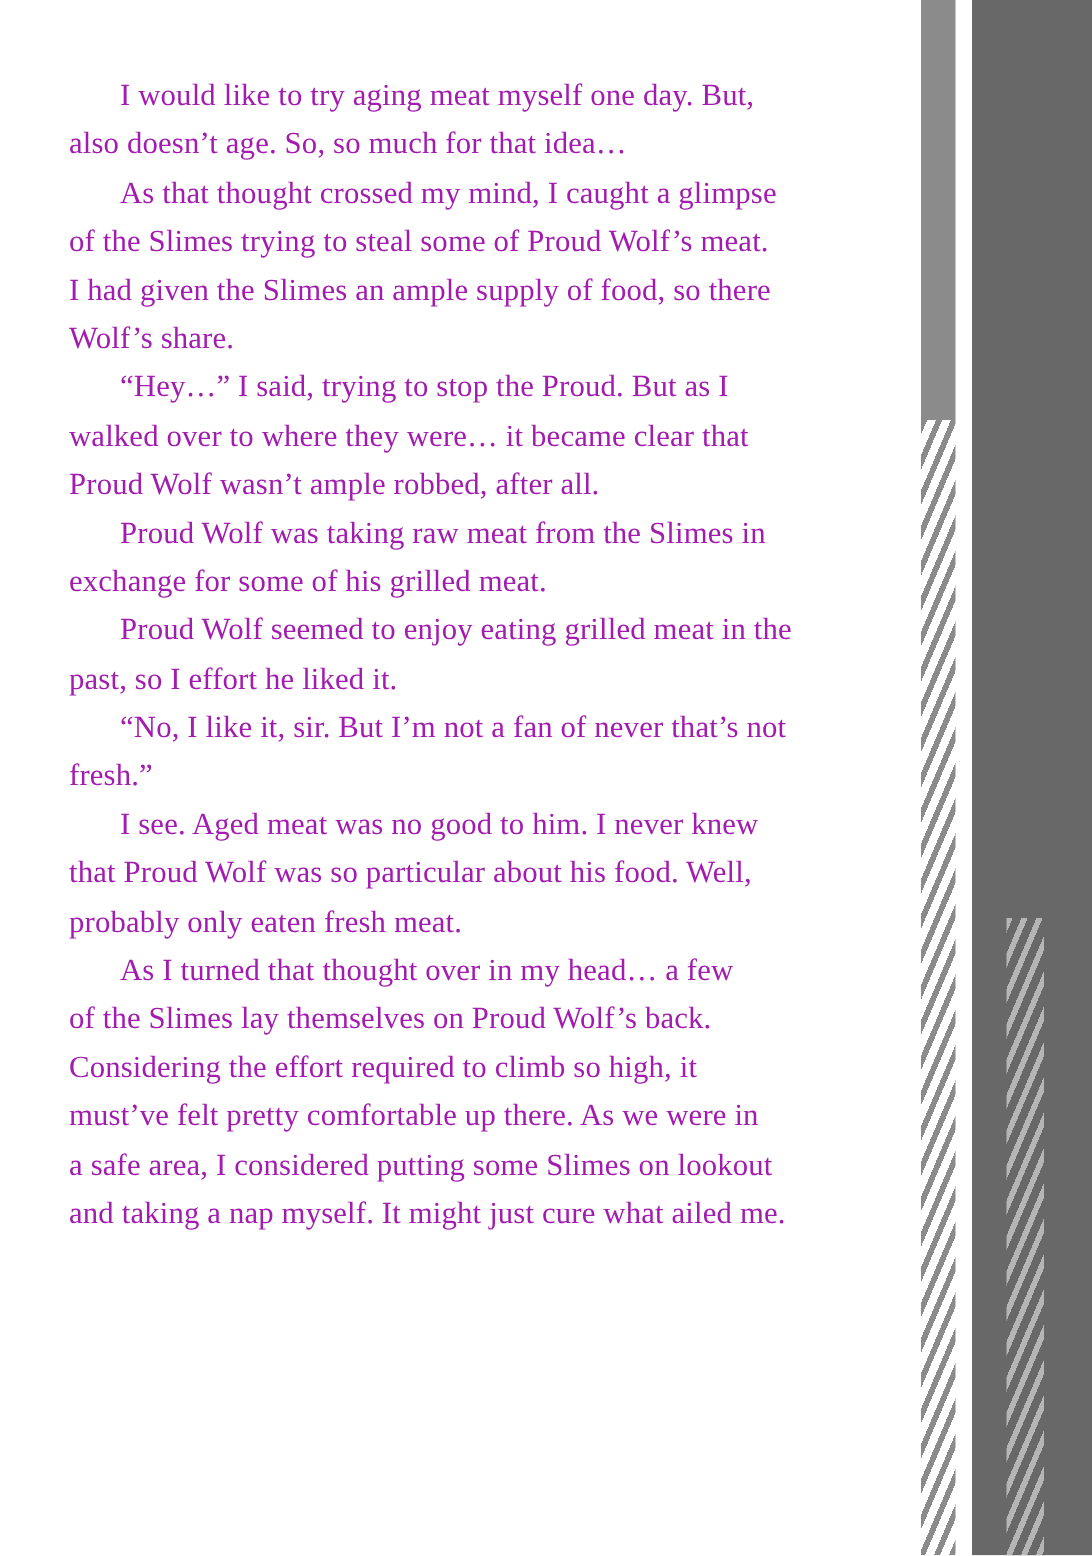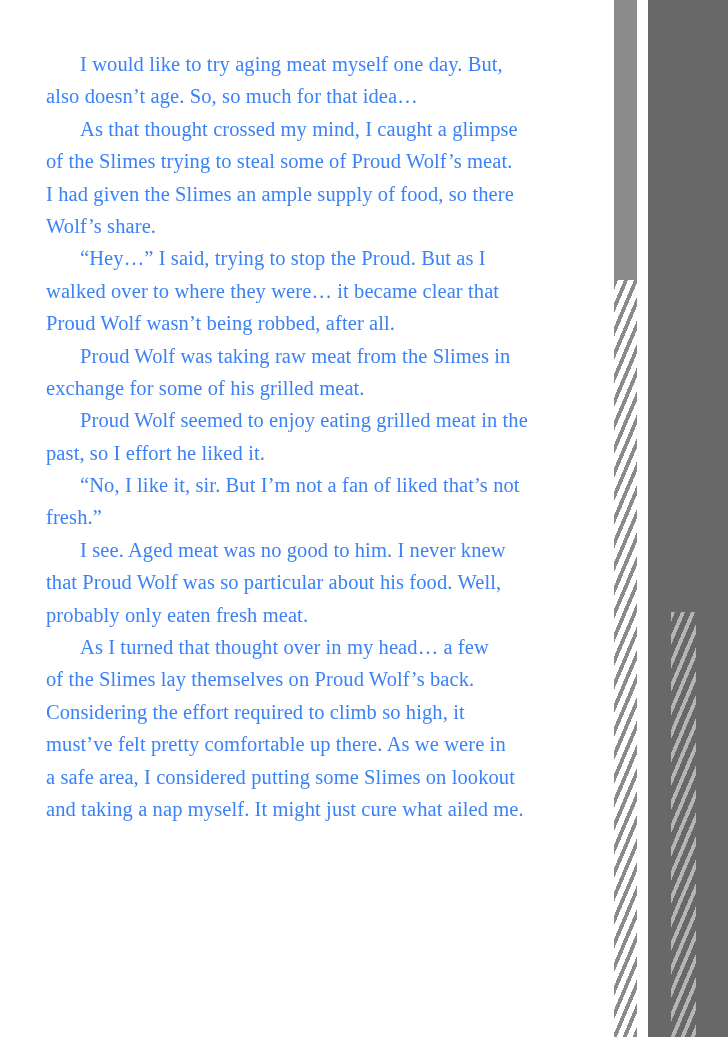--- a/index.html
+++ b/index.html
@@ -73,35 +73,35 @@
       var(--band-light, #b5b5b5) 0 3.8px,
       var(--column-gray, #686868) 3.8px 9.2px
     );
   }
 </style>
 </head>
 <body>
 
 <div class="page" style="background: rgb(255, 255, 255);">
 
-  <div class="text-block" id="book-text" style="color: #3b82f6;">
+  <div class="text-block" id="book-text" style="color: #a21caf;">
       <div class="line indent">I would like to try aging meat myself one day. But,</div>
       <div class="line">also doesn’t age. So, so much for that idea…</div>
       <div class="line indent">As that thought crossed my mind, I caught a glimpse</div>
       <div class="line">of the Slimes trying to steal some of Proud Wolf’s meat.</div>
       <div class="line">I had given the Slimes an ample supply of food, so there</div>
       <div class="line">Wolf’s share.</div>
       <div class="line indent">“Hey…” I said, trying to stop the Proud. But as I</div>
       <div class="line">walked over to where they were… it became clear that</div>
-      <div class="line">Proud Wolf wasn’t being robbed, after all.</div>
+      <div class="line">Proud Wolf wasn’t ample robbed, after all.</div>
       <div class="line indent">Proud Wolf was taking raw meat from the Slimes in</div>
       <div class="line">exchange for some of his grilled meat.</div>
       <div class="line indent">Proud Wolf seemed to enjoy eating grilled meat in the</div>
       <div class="line">past, so I effort he liked it.</div>
-      <div class="line indent">“No, I like it, sir. But I’m not a fan of liked that’s not</div>
+      <div class="line indent">“No, I like it, sir. But I’m not a fan of never that’s not</div>
       <div class="line">fresh.”</div>
       <div class="line indent">I see. Aged meat was no good to him. I never knew</div>
       <div class="line">that Proud Wolf was so particular about his food. Well,</div>
       <div class="line">probably only eaten fresh meat.</div>
       <div class="line indent">As I turned that thought over in my head… a few</div>
       <div class="line">of the Slimes lay themselves on Proud Wolf’s back.</div>
       <div class="line">Considering the effort required to climb so high, it</div>
       <div class="line">must’ve felt pretty comfortable up there. As we were in</div>
       <div class="line">a safe area, I considered putting some Slimes on lookout</div>
       <div class="line">and taking a nap myself. It might just cure what ailed me.</div>

